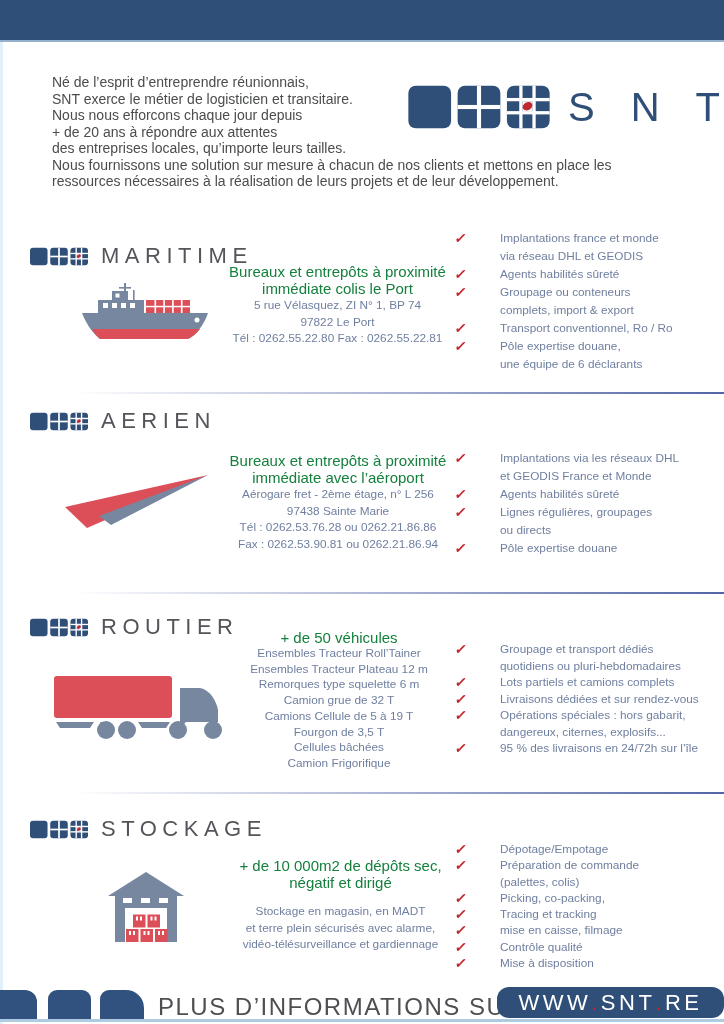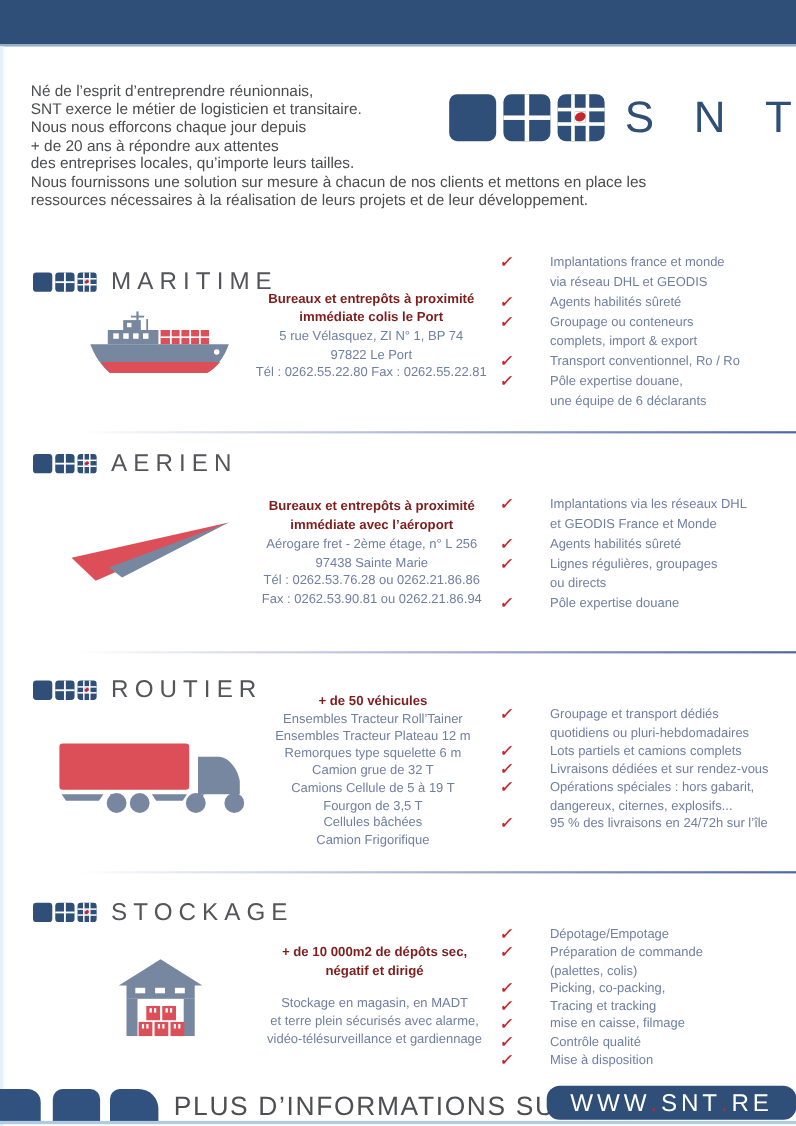--- a/index.html
+++ b/index.html
@@ -4,32 +4,32 @@
 <style>
   html,body{margin:0;padding:0;background:#fff;}
   .page{position:relative;width:724px;height:1024px;background:#ffffff;overflow:hidden;
         font-family:"Liberation Sans",sans-serif;color:#4b4c4e;}
   .abs{position:absolute;}
   
   .topbar{left:0;top:0;width:724px;height:40px;background:#2F4E78;border-bottom:2px solid #93AFCB;}
   .left-edge{left:0;top:42px;width:3px;height:982px;background:#E2F0FA;}
   
   .intro{left:28px;top:74px;font-size:14px;line-height:16.5px;color:#4b4c4e;}
-  .intro div{white-space:nowrap;}
+  .intro div{white-space:nowrap;margin-left:24px;}
   
   .brand{left:408px;top:84px;display:flex;align-items:center;}
   .brand svg{width:142px;height:46px;display:block;}
   .brand-text{margin-left:18px;font-size:40px;letter-spacing:36px;color:#2F4E78;line-height:46px;}
   
   .sec-header{display:flex;align-items:center;height:24px;}
   .sec-header svg{width:58px;height:19px;display:block;}
   .sec-title{margin-left:13px;font-size:22px;letter-spacing:5.5px;color:#54555A;font-weight:400;}
   
   .center{text-align:center;color:#6F7FA0;}
-  .center-bold{color:#7f1d1d;font-weight:700;font-size:12px;line-height:17px;}
+  .center-bold{color:#15803d;font-weight:400;font-size:15px;line-height:17px;}
   .center-bold div{white-space:nowrap;}
   .center-lines{font-size:11.8px;line-height:16.5px;}
   .center-lines div{white-space:nowrap;}
   .routier-lines{line-height:15.7px;}
   .stockage-lines{margin-top:12px;}
   
   .checks{color:#6F7FA0;font-size:11.8px;}
   .check-row{display:flex;align-items:flex-start;}
   .check-glyph{flex:0 0 18px;margin-right:27px;color:#C3272E;font-weight:700;font-size:14px;
                transform:skewX(-10deg);line-height:inherit;}

